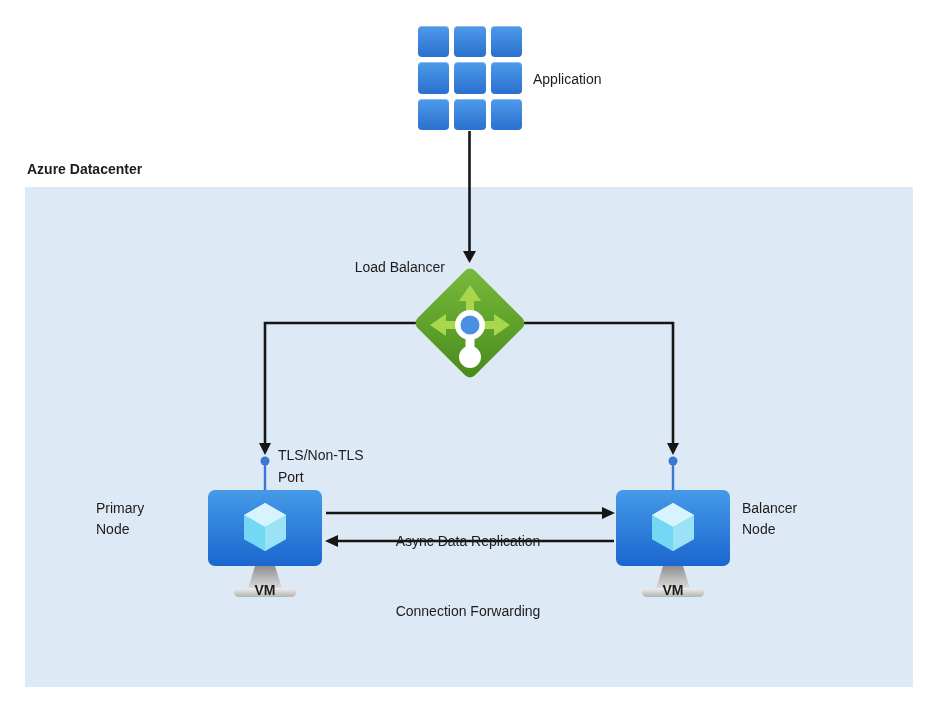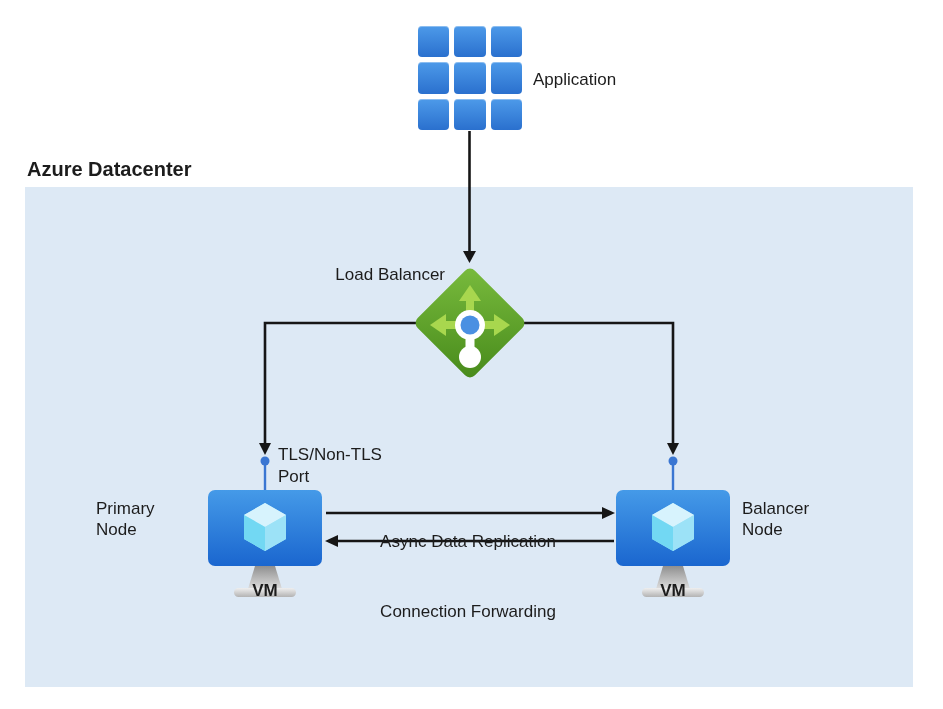--- a/index.html
+++ b/index.html
@@ -5,24 +5,24 @@
   html,body{margin:0;padding:0;background:#ffffff;}
   .canvas{
     position:relative;width:943px;height:709px;background:#ffffff;overflow:hidden;
     font-family:"Liberation Sans", sans-serif;color:#1c1c1c;
   }
   .abs{position:absolute;}
   .dc-box{
     left:25px;top:187px;width:888px;height:500px;
     background:#dde9f5;
   }
-  .label{font-size:17px;line-height:21px;white-space:nowrap;}
-  .dc-label{left:27px;top:159px;font-size:20px;font-weight:700;}
+  .label{font-size:14px;line-height:21px;white-space:nowrap;}
+  .dc-label{left:27px;top:159px;font-size:14px;font-weight:700;}
   .app-label{left:533px;top:69px;}
-  .lb-label{left:300px;top:264px;width:145px;text-align:right;}
+  .lb-label{left:300px;top:257px;width:145px;text-align:right;}
   .tls-label{left:278px;top:434px;line-height:22px;white-space:pre-line;margin-top:10px;}
   .primary-label{left:96px;top:498px;width:100px;}
   .replica-label{left:742px;top:498px;}
   .vm-label{width:80px;text-align:center;top:580px;font-weight:700;}
   .vm-label.p{left:225px;}
   .vm-label.r{left:633px;}
   .conn-label{width:300px;left:318px;text-align:center;margin-top:48px;}
   .async-label{top:483px;}
   .fwd-label{top:553px;}
   .app-grid{

